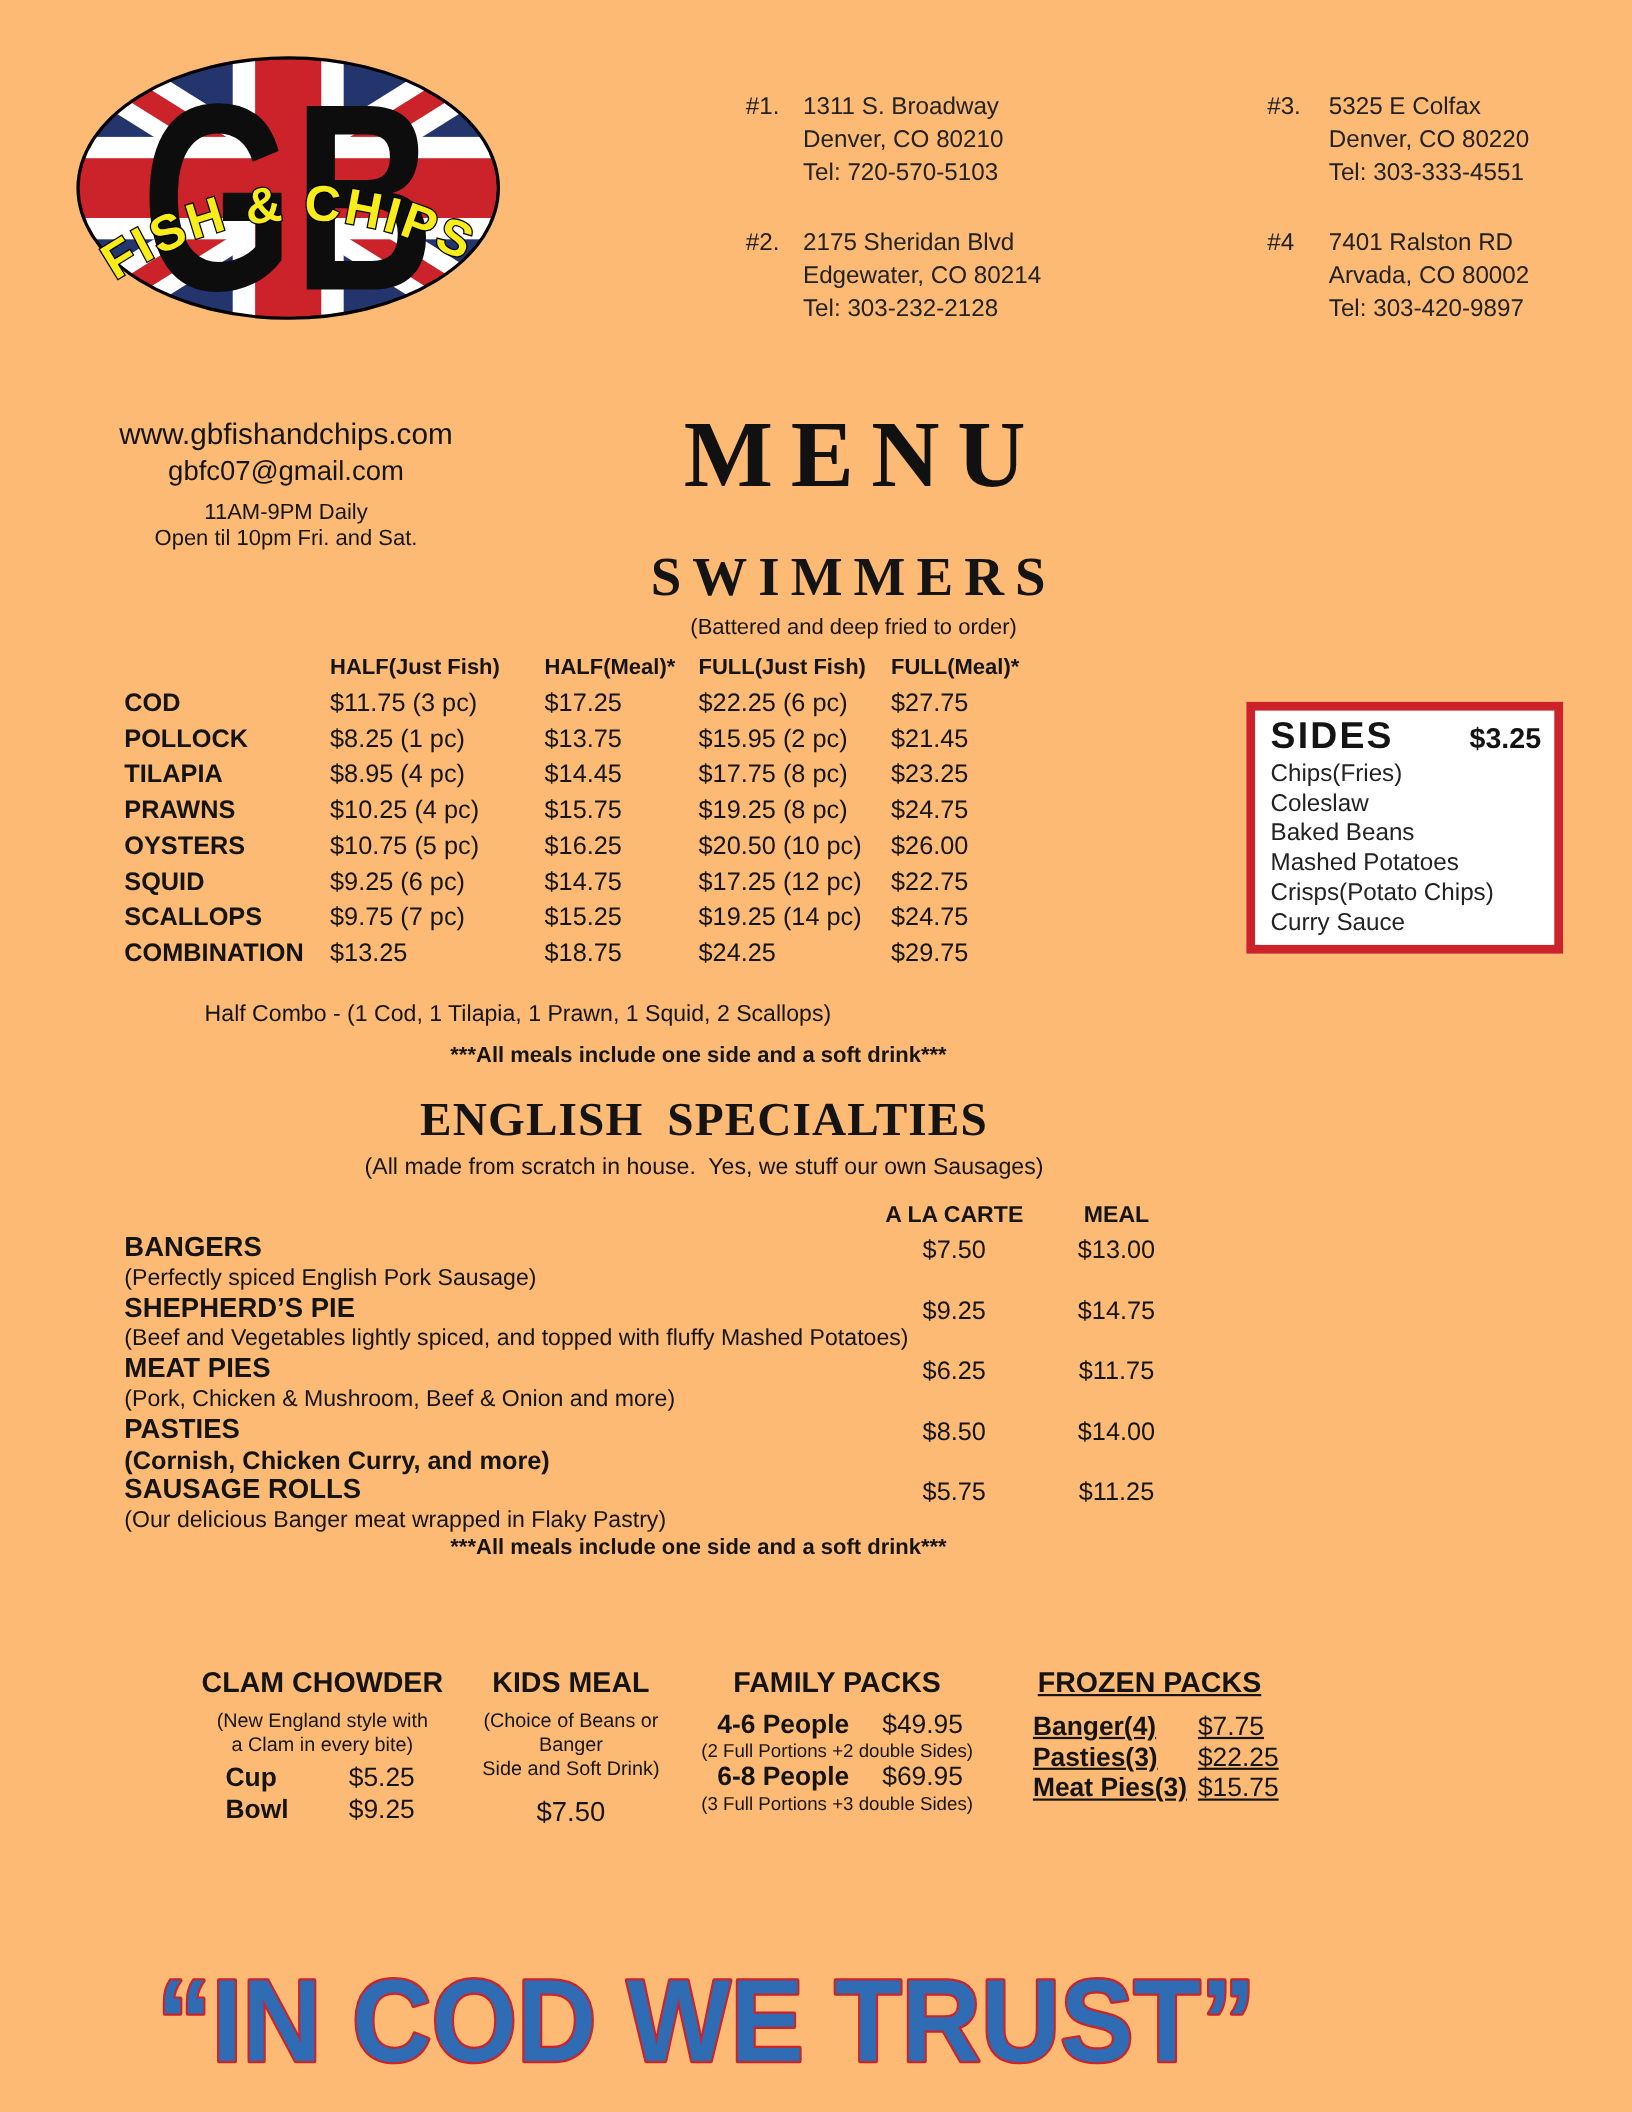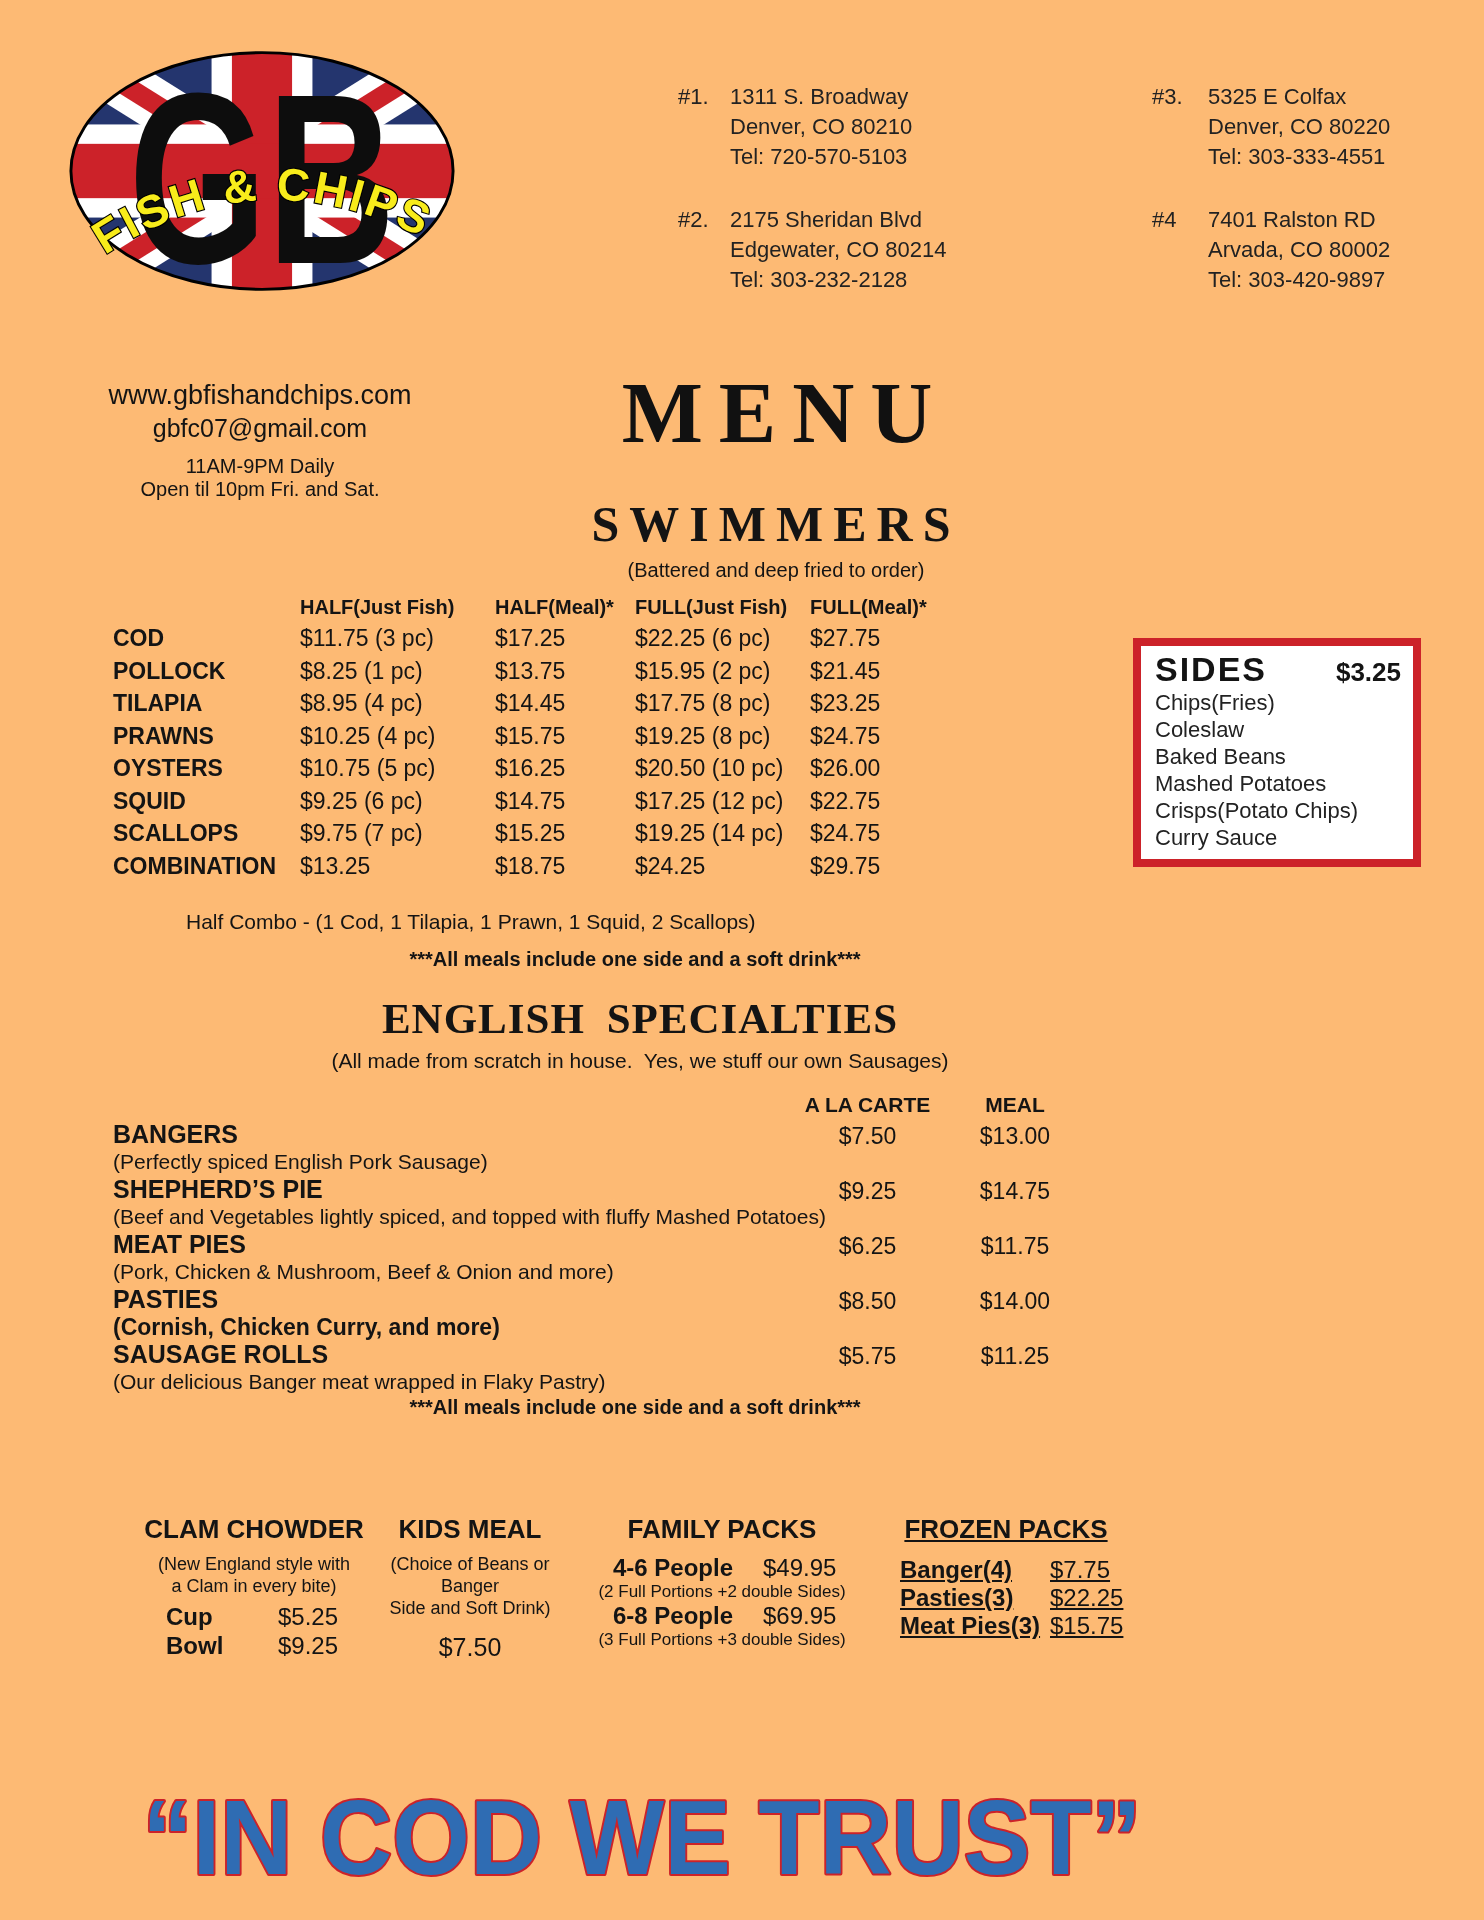--- a/index.html
+++ b/index.html
@@ -68,29 +68,29 @@
   .eng-items{position:absolute;left:113px;top:1120px;width:1271px;}
   .eng-item{position:relative;}
   .ei-name{font-weight:bold;font-size:25px;line-height:29px;}
   .ei-desc{font-size:21px;line-height:26px;}
   .ei-desc-bold{font-weight:bold;font-size:23px;}
   .ei-price{position:absolute;top:3px;font-size:23px;text-align:center;}
   .ei-p1{left:677px;width:155px;}
   .ei-p2{left:837px;width:130px;}
 
   
-  .bsec{position:absolute;text-align:center;}
+  .bsec{position:absolute;text-align:center;margin-left:39px;}
   .bsec-title{font-size:26px;font-weight:bold;line-height:30px;}
   .bsec-desc{font-size:18px;line-height:22px;margin-top:9px;}
   .b-label{font-weight:bold;}
   .clam{left:138px;top:1514px;width:232px;}
   .clam-rows{margin-top:5px;}
   .c-row{display:grid;grid-template-columns:112px 1fr;text-align:left;padding-left:28px;
          line-height:29px;font-size:24px;}
-  .kids{left:360px;top:1514px;width:220px;}
+  .kids{left:370px;top:1514px;width:220px;}
   .kids-price{font-size:25px;margin-top:14px;}
   .family{left:597px;top:1514px;width:250px;}
   .fam-row{display:grid;grid-template-columns:150px 1fr;text-align:left;padding-left:16px;
            font-size:24px;line-height:28px;}
   .fam-row-first{margin-top:10px;}
   .fam-desc{font-size:17px;line-height:20px;}
   .frozen{left:878px;top:1514px;width:256px;text-decoration:underline;}
   .frozen-rows{margin-top:12px;}
   .f-row{display:grid;grid-template-columns:150px 1fr;text-align:left;padding-left:22px;
          font-size:24px;line-height:28px;}

